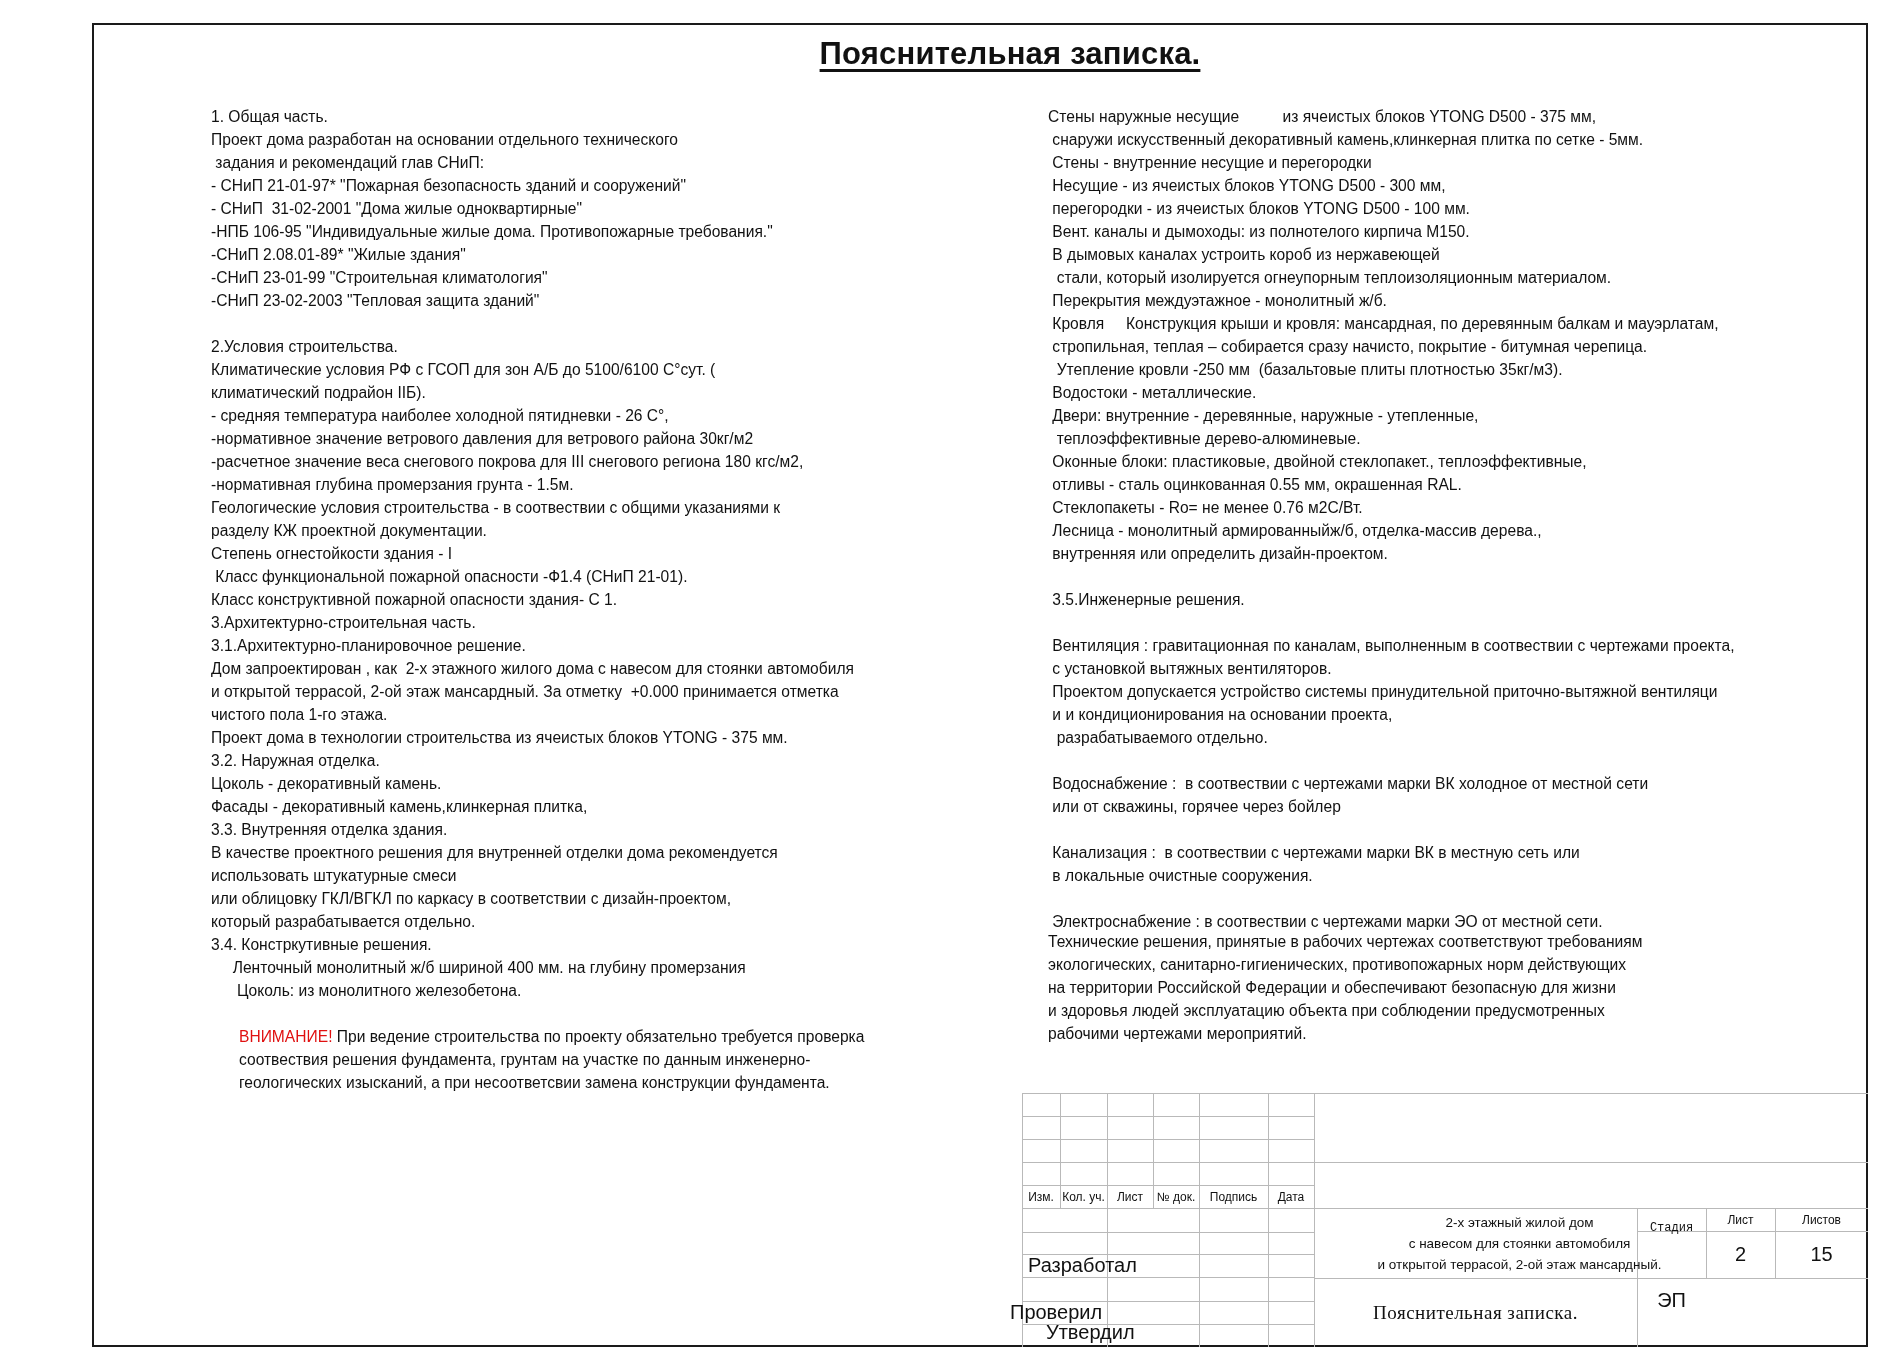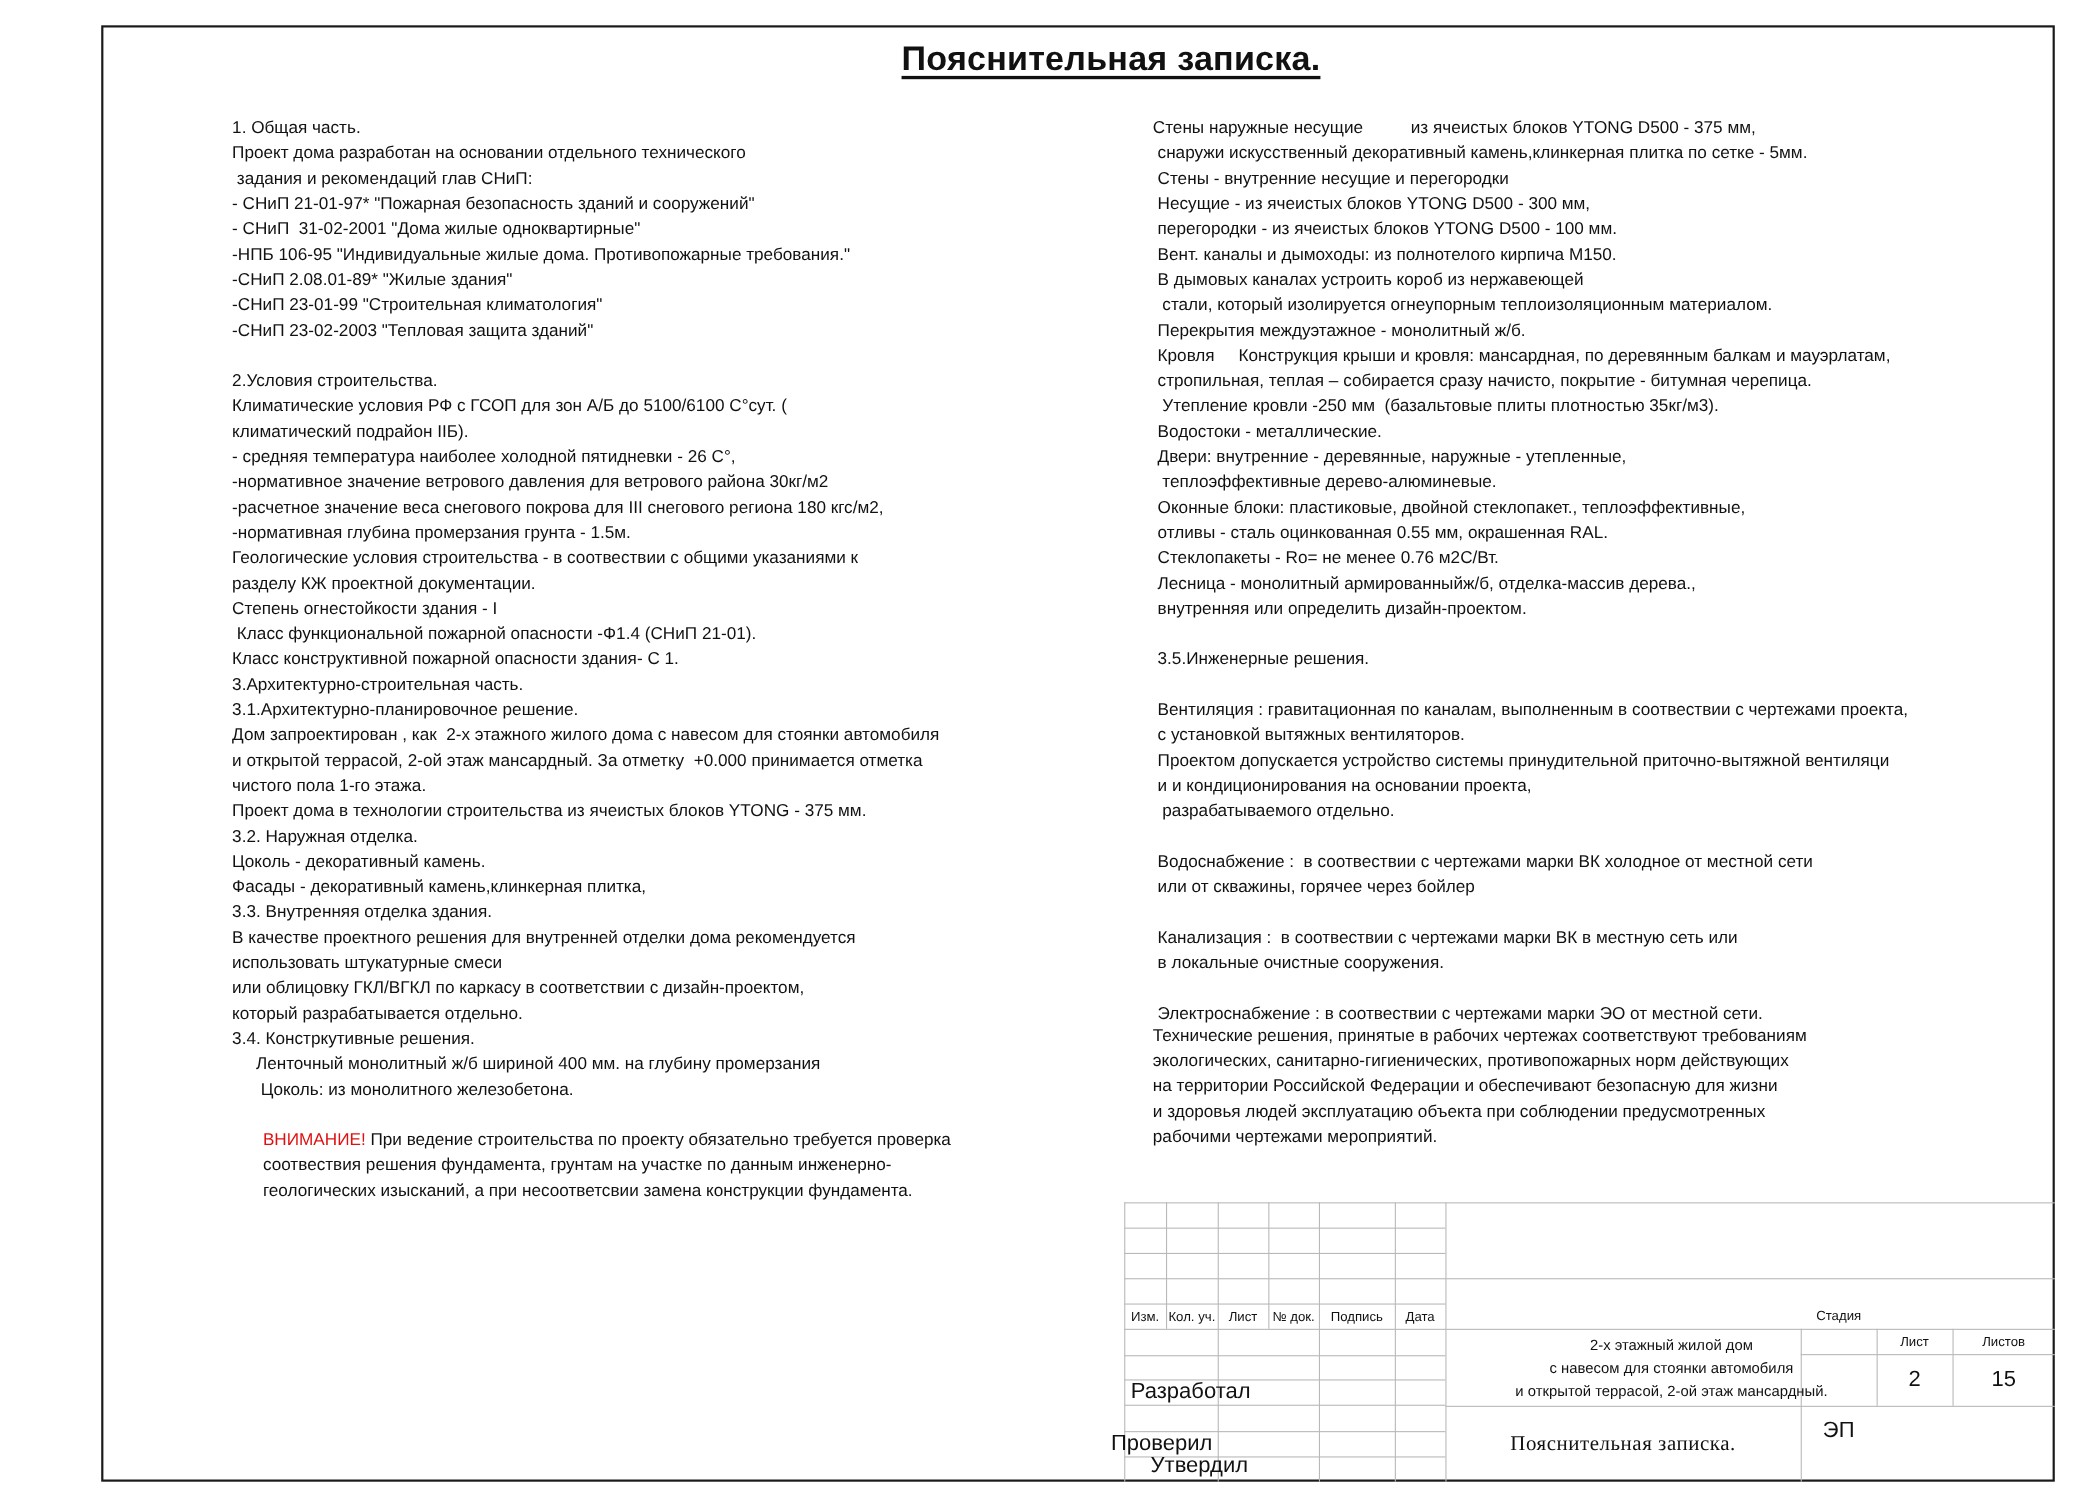--- a/index.html
+++ b/index.html
@@ -81,19 +81,19 @@
   <div class="cell left" style="left:1000px; top:1301px; width:85px; height:23px; padding-left:10px;">Проверил</div>
   <div class="cell left" style="left:1022px; top:1324px; width:85px; height:16px; padding-left:24px;">Утвердил</div>
 
   <div class="proj">
     <span>2-х этажный жилой дом</span>
     <span>с навесом для стоянки автомобиля</span>
     <span>и открытой террасой, 2-ой этаж мансардный.</span>
   </div>
   <div class="sheet-title">Пояснительная  записка.</div>
 
-  <div class="cell" style="left:1637px; top:1184px; width:69px; height:23px;">Стадия</div>
+  <div class="cell" style="left:1637px; top:1216px; width:69px; height:23px;font-family:Liberation Mono, monospace;">Стадия</div>
   <div class="cell" style="left:1706px; top:1208px; width:69px; height:23px;">Лист</div>
   <div class="cell" style="left:1775px; top:1208px; width:93px; height:23px;">Листов</div>
   <div class="cell big" style="left:1637px; top:1277px; width:69px; height:47px;">ЭП</div>
   <div class="cell big" style="left:1706px; top:1231px; width:69px; height:47px;">2</div>
   <div class="cell big" style="left:1775px; top:1231px; width:93px; height:47px;">15</div>
 </div>
 
 </body></html>

